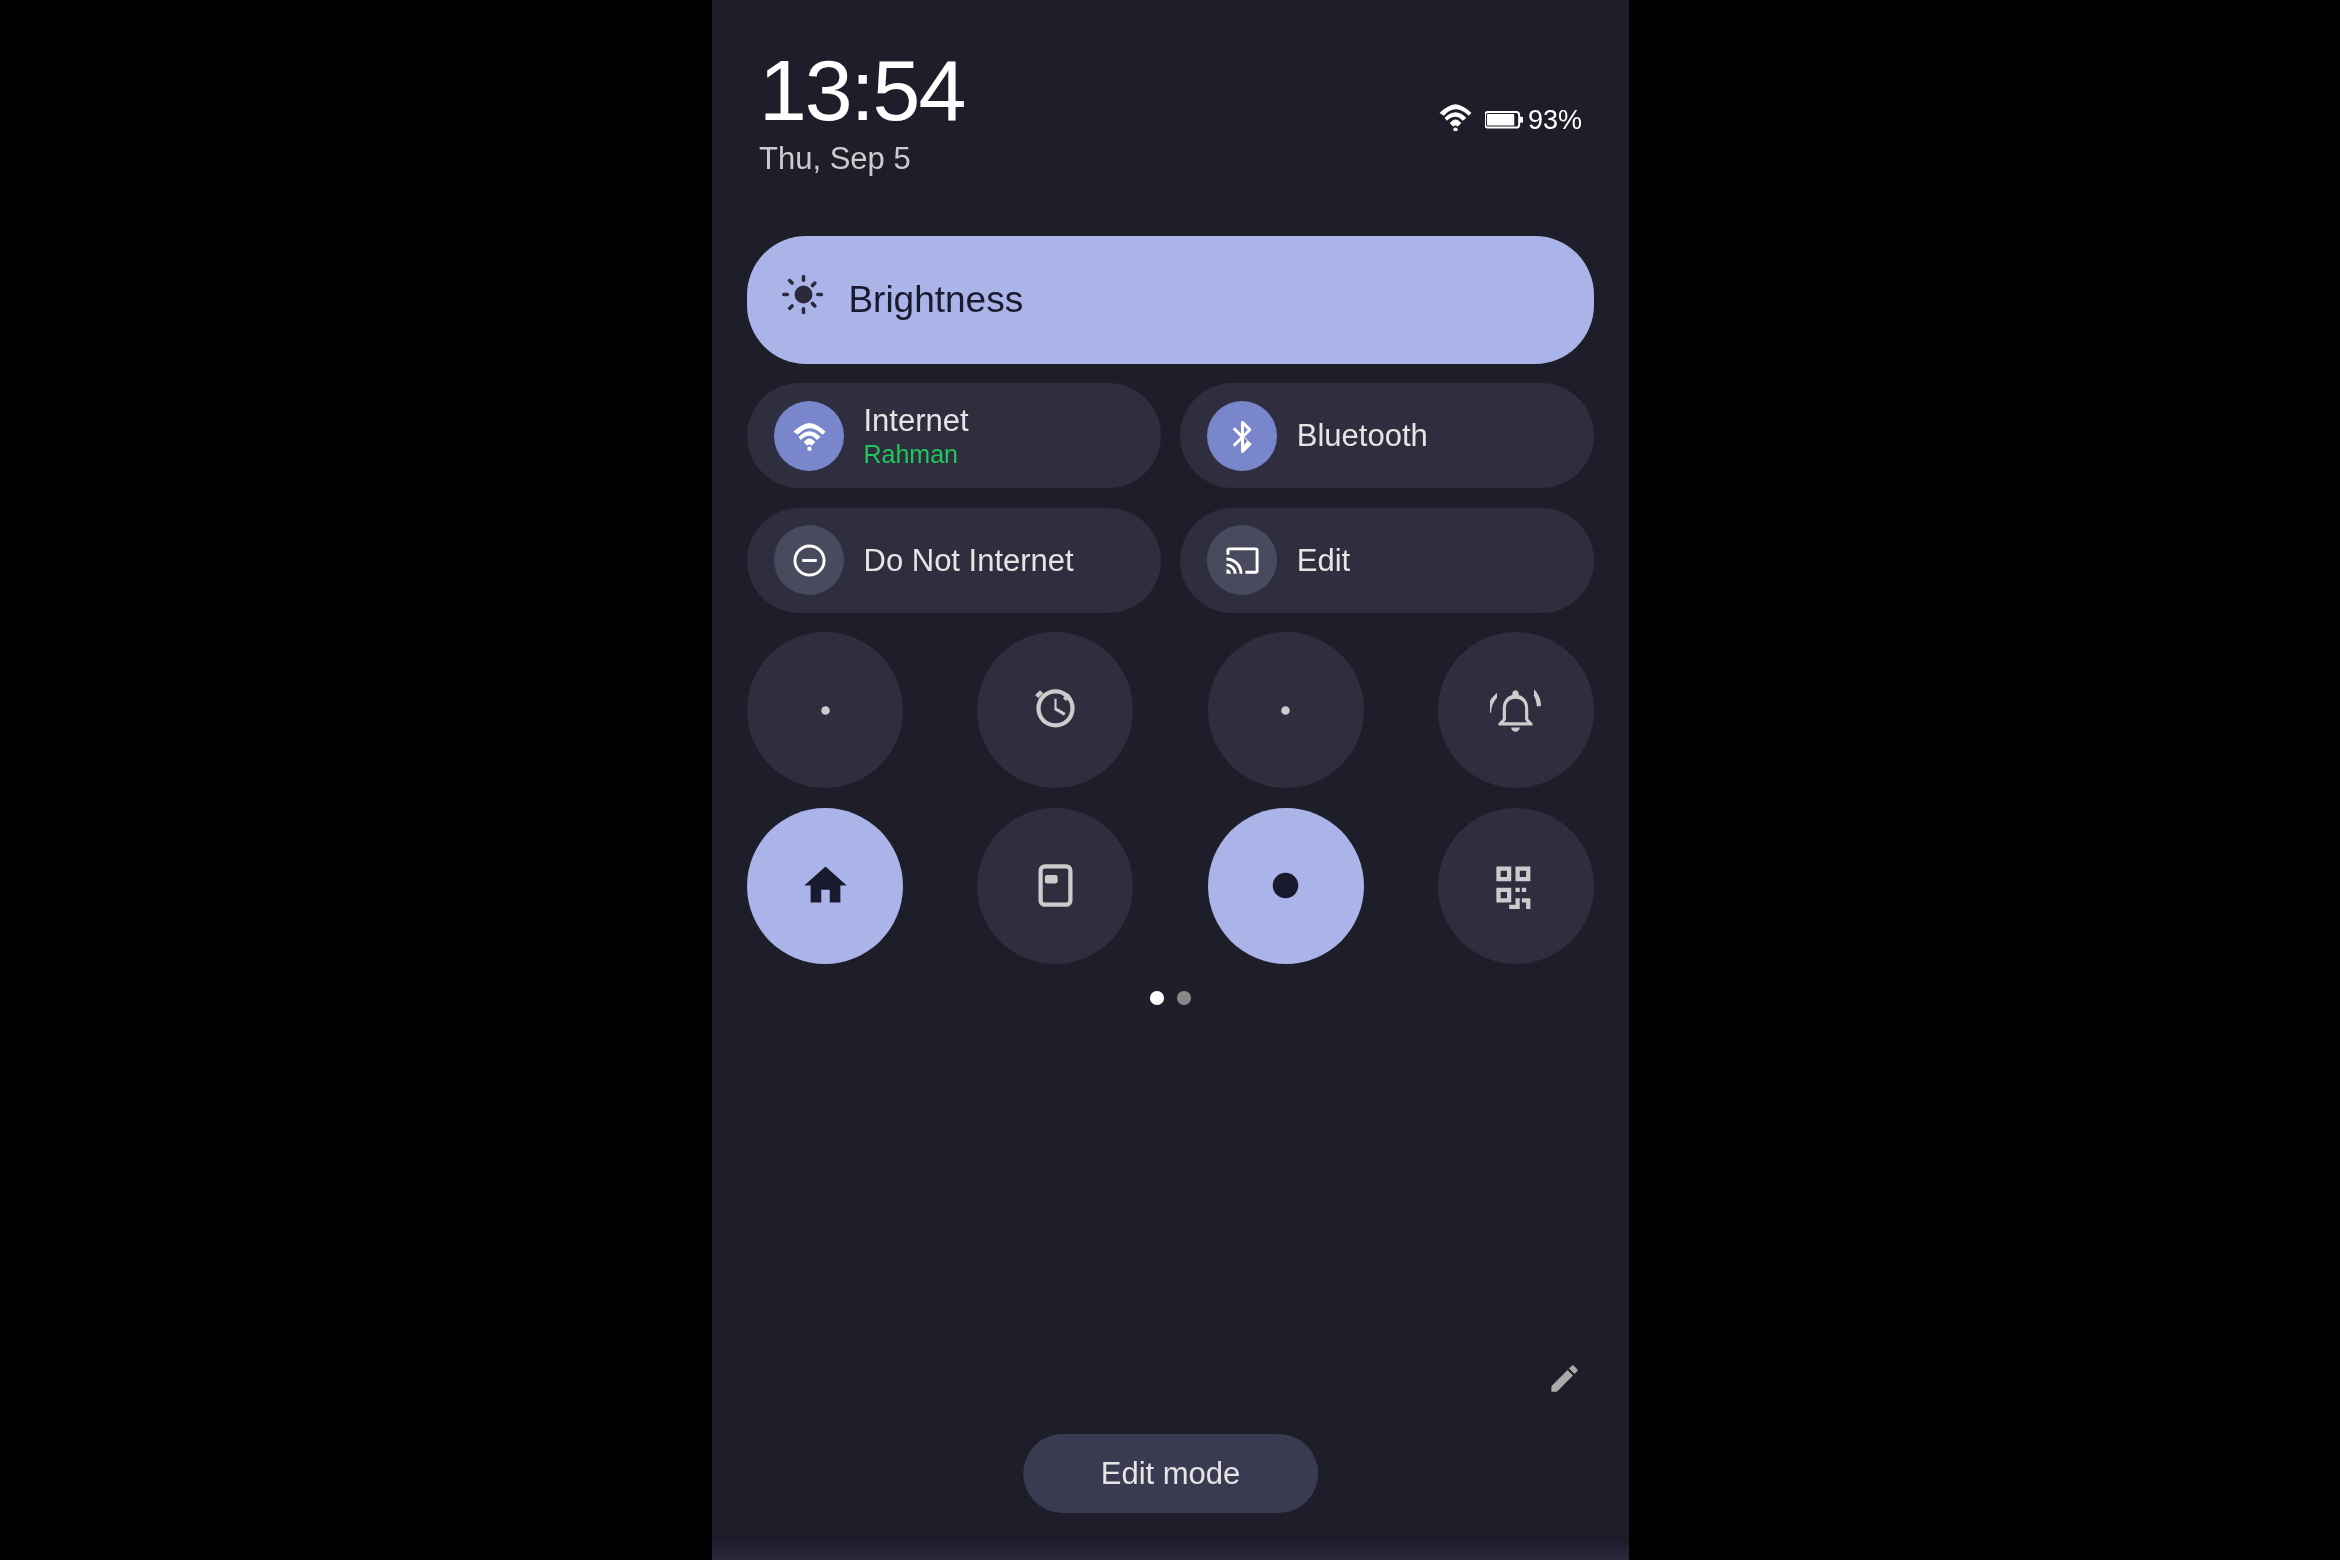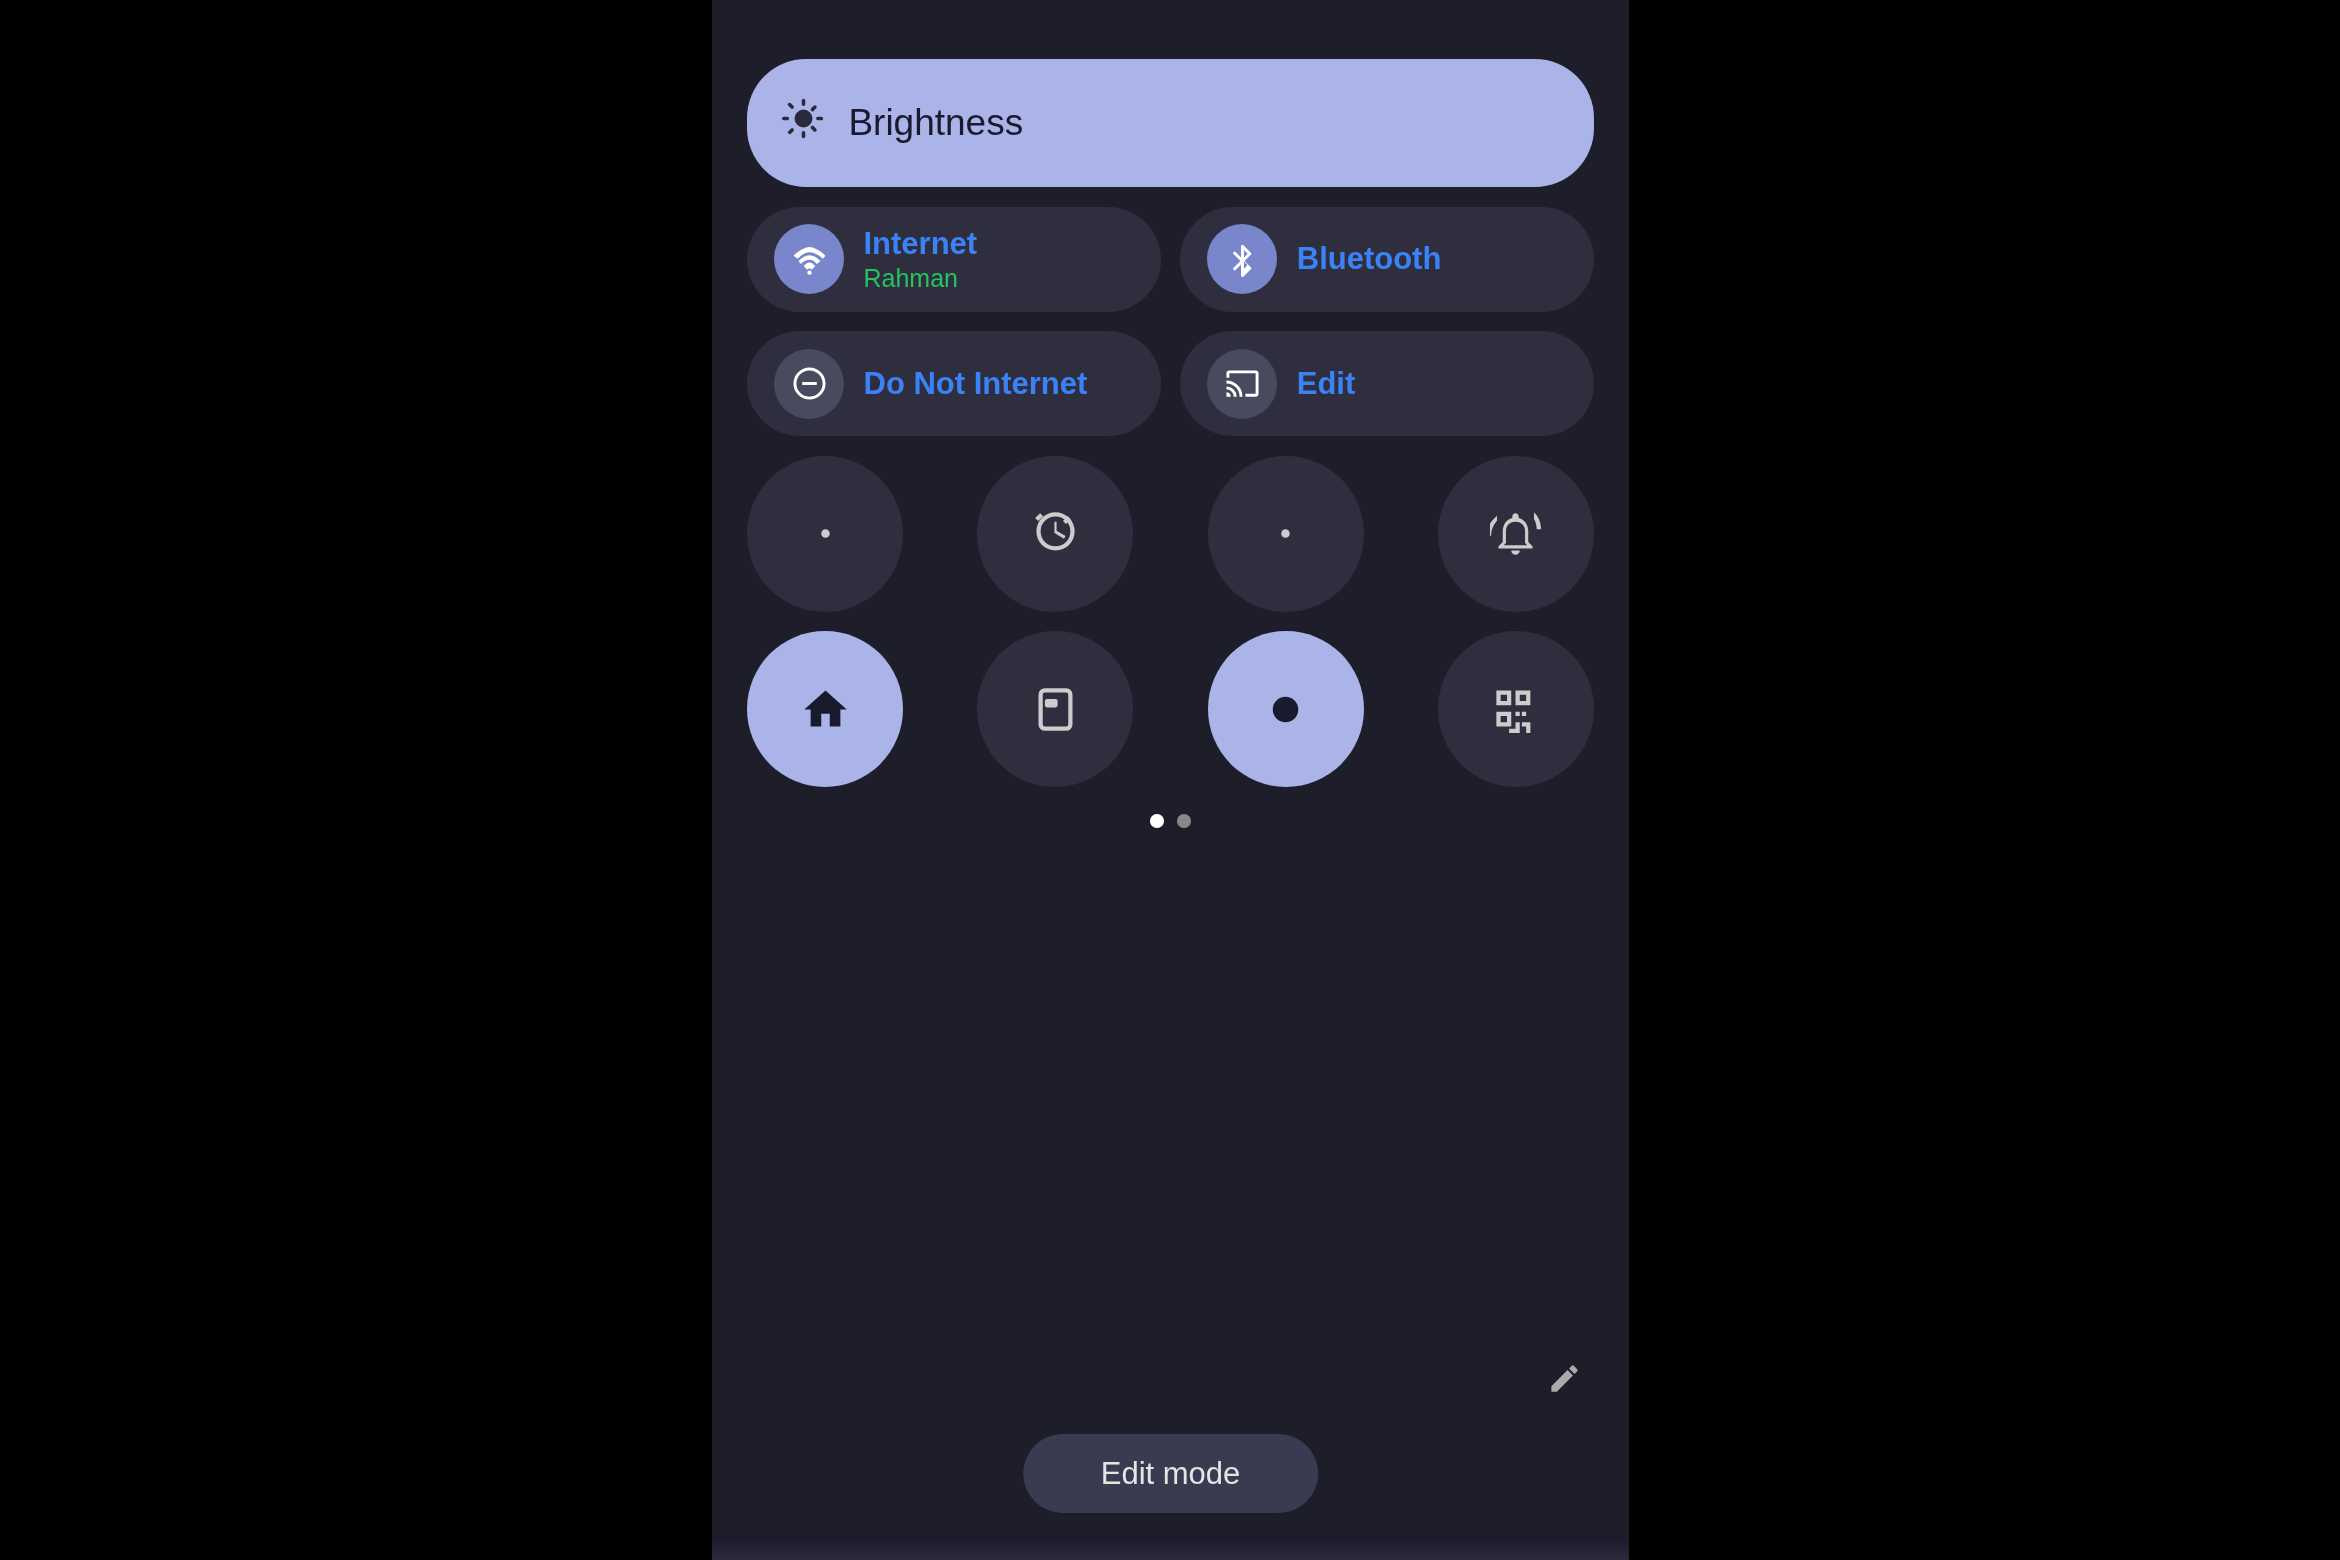--- a/index.html
+++ b/index.html
@@ -147,22 +147,22 @@
       fill: #fff;
     }
 
     .tile-text-block {
       display: flex;
       flex-direction: column;
     }
 
     .tile-label-main {
       font-size: 31px;
-      font-weight: 700;
-      color: #3b82f6;
+      font-weight: 400;
+      color: #e5e5e5;
       line-height: 1.2;
     }
 
     .tile-label-sub {
       font-size: 25px;
       color: #22c55e;
       line-height: 1.2;
     }
 
     
@@ -261,20 +261,46 @@
       bottom: 0;
       left: 0;
       right: 0;
     }
   </style>
 </head>
 <body>
 
 <div class="phone-frame">
 
+  <div class="status-bar">
+    <div class="time-block">
+      <span class="time">13:54</span>
+      <span class="date">Thu, Sep 5</span>
+    </div>
+    <div class="status-icons">
+
+      <span class="wifi-icon">
+        <svg width="35" height="29" viewBox="0 0 24 20" fill="white">
+          <path d="M1 7.5C4.7 3.6 9.9 1.5 12 1.5s7.3 2.1 11 6L21 9.5c-2.5-2.7-6-4.5-9-4.5S6.5 6.8 4 9.5L1 7.5z"></path>
+          <path d="M4.5 11C6.8 8.5 9.4 7 12 7s5.2 1.5 7.5 4L17 13c-1.5-1.7-3.3-2.8-5-2.8S7.5 11.3 6 13L4.5 11z"></path>
+          <path d="M8 14.5C9.3 13 10.6 12 12 12s2.7 1 4 2.5L13.5 17c-.4-.5-.9-.8-1.5-.8s-1.1.3-1.5.8L8 14.5z"></path>
+          <circle cx="12" cy="19" r="1.5"></circle>
+        </svg>
+      </span>
+
+      <div class="battery-block">
+        <svg width="39" height="21.5" viewBox="0 0 40 22" fill="white">
+          <rect x="0" y="3" width="35" height="16" rx="3" ry="3" stroke="white" stroke-width="2" fill="none"></rect>
+          <rect x="2" y="5" width="28" height="12" rx="1" fill="white"></rect>
+          <rect x="35" y="8" width="4" height="6" rx="1" fill="white"></rect>
+        </svg>
+        <span class="battery-text">93%</span>
+      </div>
+    </div>
+  </div>
 
   <div class="quick-settings">
 
     <div class="brightness-tile">
       <span class="tile-icon">
         <svg width="43" height="43" viewBox="0 0 24 24" fill="#2a2a3c">
           <path d="M12 7a5 5 0 100 10A5 5 0 0012 7zM12 1a1 1 0 011 1v2a1 1 0 01-2 0V2a1 1 0 011-1zM12 19a1 1 0 011 1v2a1 1 0 01-2 0v-2a1 1 0 011-1zM23 12a1 1 0 01-1 1h-2a1 1 0 010-2h2a1 1 0 011 1zM4 12a1 1 0 01-1 1H1a1 1 0 010-2h2a1 1 0 011 1zM19.07 4.93a1 1 0 010 1.41l-1.41 1.41a1 1 0 01-1.41-1.41l1.41-1.41a1 1 0 011.41 0zM6.34 17.66a1 1 0 010 1.41L4.93 20.49a1 1 0 01-1.41-1.41l1.41-1.42a1 1 0 011.41 0zM19.07 19.07a1 1 0 01-1.41 0l-1.41-1.41a1 1 0 011.41-1.41l1.41 1.41a1 1 0 010 1.41zM6.34 6.34a1 1 0 01-1.41 0L3.51 4.93A1 1 0 014.93 3.5l1.41 1.41a1 1 0 010 1.43z"></path>
         </svg>
       </span>
       <span class="tile-label">Brightness</span>

